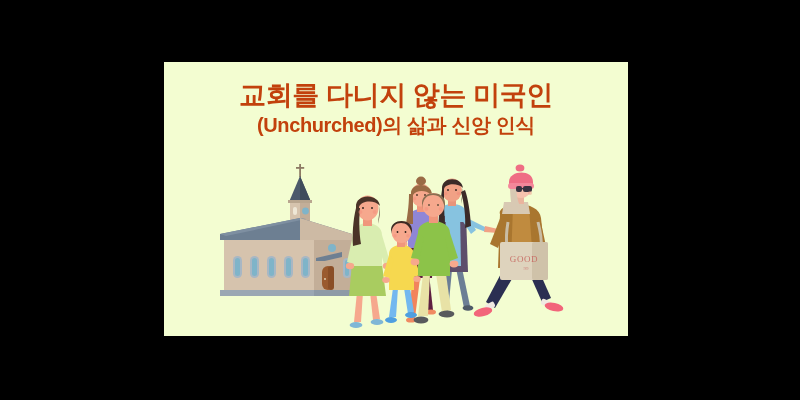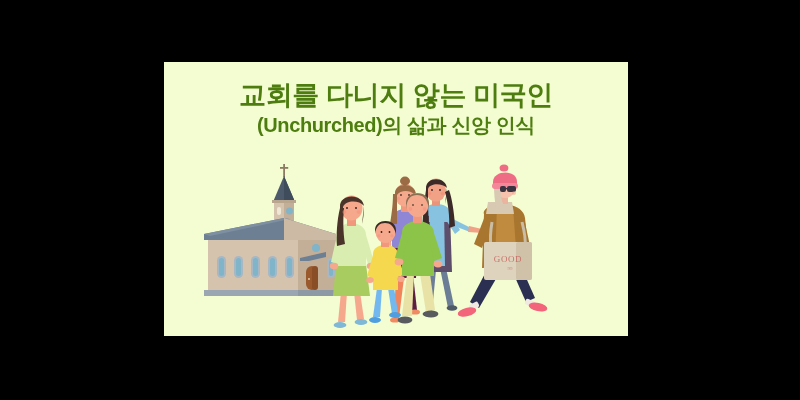--- a/index.html
+++ b/index.html
@@ -30,36 +30,36 @@
     background: #f3fdd1;
     overflow: hidden;
   }
   
   #title-block {
     position: absolute;
     left: 0;
     top: 16px;
     width: 464px;
     text-align: center;
-    color: #4d7c0f;
+    color: #c2410c;
     font-weight: 700;
     line-height: 1.28;
     letter-spacing: -0.4px;
   }
   .title-line {
     display: block;
     font-size: 27px;
     white-space: nowrap;
   }
   #title-line-2 { font-size: 20px; }
 
   
   #illustration {
     position: absolute;
-    left: 0;
+    left: 16px;
     top: 100px;
     width: 464px;
     height: 174px;
   }
   #illustration svg { display: block; }
 </style>
 </head>
 <body>
 
 <div id="stage">

